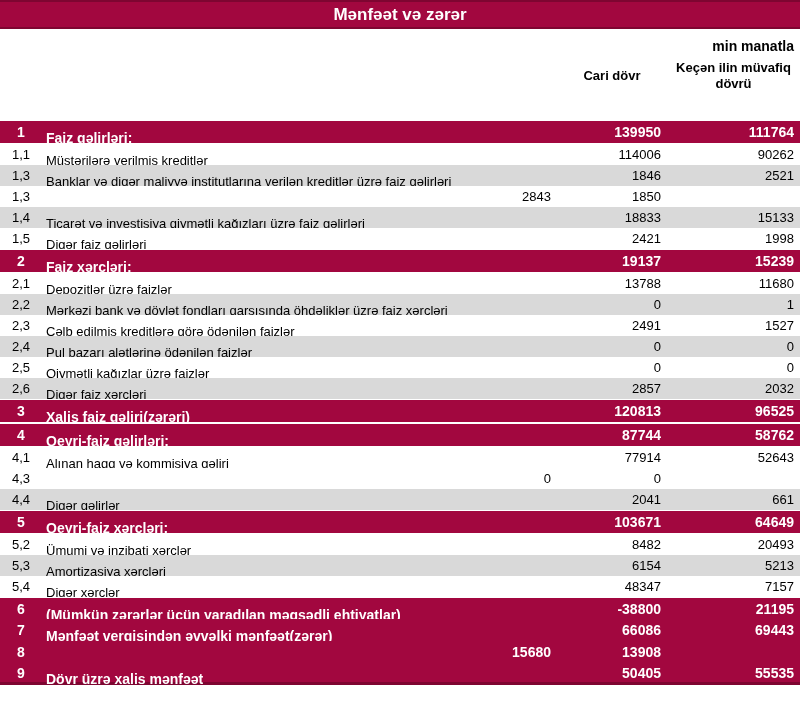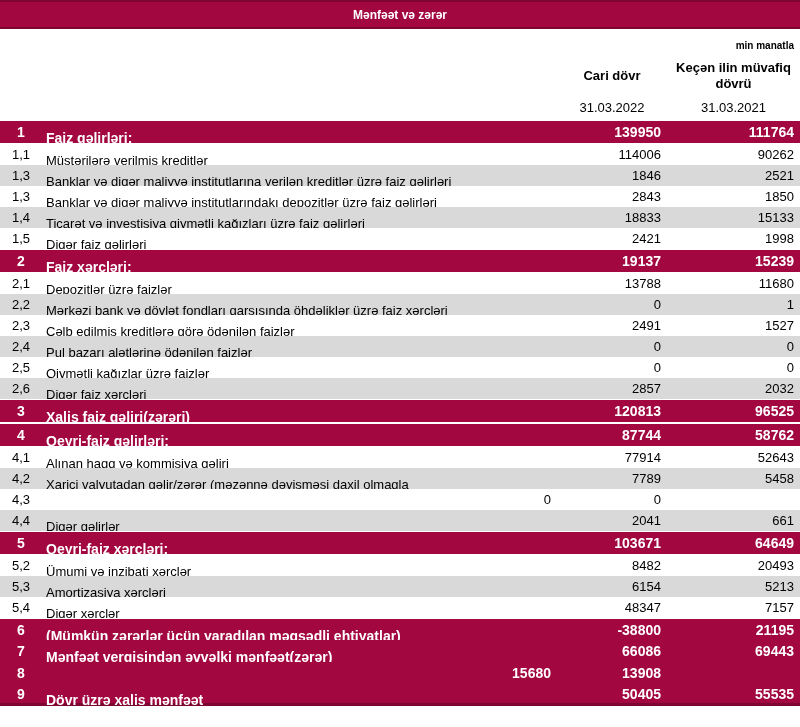--- a/index.html
+++ b/index.html
@@ -17,31 +17,31 @@
     width:800px;height:727px;overflow:hidden;
   }
   .sheet{width:800px;height:727px;display:flex;flex-direction:column;}
 
   
   .title-bar{
     height:29px;flex:0 0 29px;
     background:var(--accent);
     border-top:2px solid var(--accent-dark);
     border-bottom:2px solid var(--accent-dark);
-    color:#fff;font-weight:bold;font-size:12px;
+    color:#fff;font-weight:bold;font-size:17px;
     display:flex;align-items:center;justify-content:center;
   }
 
   
   .grid{display:grid;grid-template-columns:42px 1fr 110px 133px;}
 
   
   .header-zone{height:91px;flex:0 0 91px;background:#fff;padding-top:7px;}
   .unit-row{height:19px;align-items:center;}
-  .unit-note{grid-column:4;text-align:right;padding-right:6px;font-weight:bold;font-size:10px;}
+  .unit-note{grid-column:4;text-align:right;padding-right:6px;font-weight:bold;font-size:14px;}
   .colhead-row{height:42px;align-items:center;}
   .colhead{font-weight:bold;font-size:13px;text-align:center;line-height:1.25;}
   .colhead.current{grid-column:3;}
   .colhead.previous{grid-column:4;}
   .dates-row{height:20px;align-items:center;}
   .date{font-size:13px;text-align:center;}
   .date.current{grid-column:3;}
   .date.previous{grid-column:4;}
 
   
@@ -75,24 +75,20 @@
   <div class="title-bar">Mənfəət və zərər</div>
 
   <div class="header-zone">
     <div class="grid unit-row">
       <div class="unit-note">min manatla</div>
     </div>
     <div class="grid colhead-row">
       <div class="colhead current">Cari dövr</div>
       <div class="colhead previous">Keçən ilin müvafiq dövrü</div>
     </div>
-    <div class="grid dates-row">
-      <div class="date current">31.03.2022</div>
-      <div class="date previous">31.03.2021</div>
-    </div>
   </div>
 
   <div class="rows" id="rows">
       <div class="grid row section">
         <div class="num">1</div>
         <div class="label">Faiz gəlirləri:</div>
         <div class="val">139950</div>
         <div class="val">111764</div>
       </div>
       <div class="grid row white">
@@ -102,21 +98,20 @@
         <div class="val">90262</div>
       </div>
       <div class="grid row gray">
         <div class="num">1,3</div>
         <div class="label">Banklar və digər maliyyə institutlarına verilən kreditlər üzrə faiz gəlirləri</div>
         <div class="val">1846</div>
         <div class="val">2521</div>
       </div>
       <div class="grid row white">
         <div class="num">1,3</div>
-        <div class="label">Banklar və digər maliyyə institutlarındakı depozitlər üzrə faiz gəlirləri</div>
         <div class="val">2843</div>
         <div class="val">1850</div>
       </div>
       <div class="grid row gray">
         <div class="num">1,4</div>
         <div class="label">Ticarət və investisiya qiymətli kağızları üzrə faiz gəlirləri</div>
         <div class="val">18833</div>
         <div class="val">15133</div>
       </div>
       <div class="grid row white">
@@ -177,26 +172,20 @@
         <div class="num">4</div>
         <div class="label">Qeyri-faiz gəlirləri:</div>
         <div class="val">87744</div>
         <div class="val">58762</div>
       </div>
       <div class="grid row white">
         <div class="num">4,1</div>
         <div class="label">Alınan haqq və kommisiya gəliri</div>
         <div class="val">77914</div>
         <div class="val bold">52643</div>
-      </div>
-      <div class="grid row gray">
-        <div class="num">4,2</div>
-        <div class="label">Xarici valyutadan gəlir/zərər (məzənnə dəyişməsi daxil olmaqla</div>
-        <div class="val">7789</div>
-        <div class="val">5458</div>
       </div>
       <div class="grid row white">
         <div class="num">4,3</div>
         <div class="val">0</div>
         <div class="val bold">0</div>
       </div>
       <div class="grid row gray">
         <div class="num">4,4</div>
         <div class="label">Digər gəlirlər</div>
         <div class="val">2041</div>

